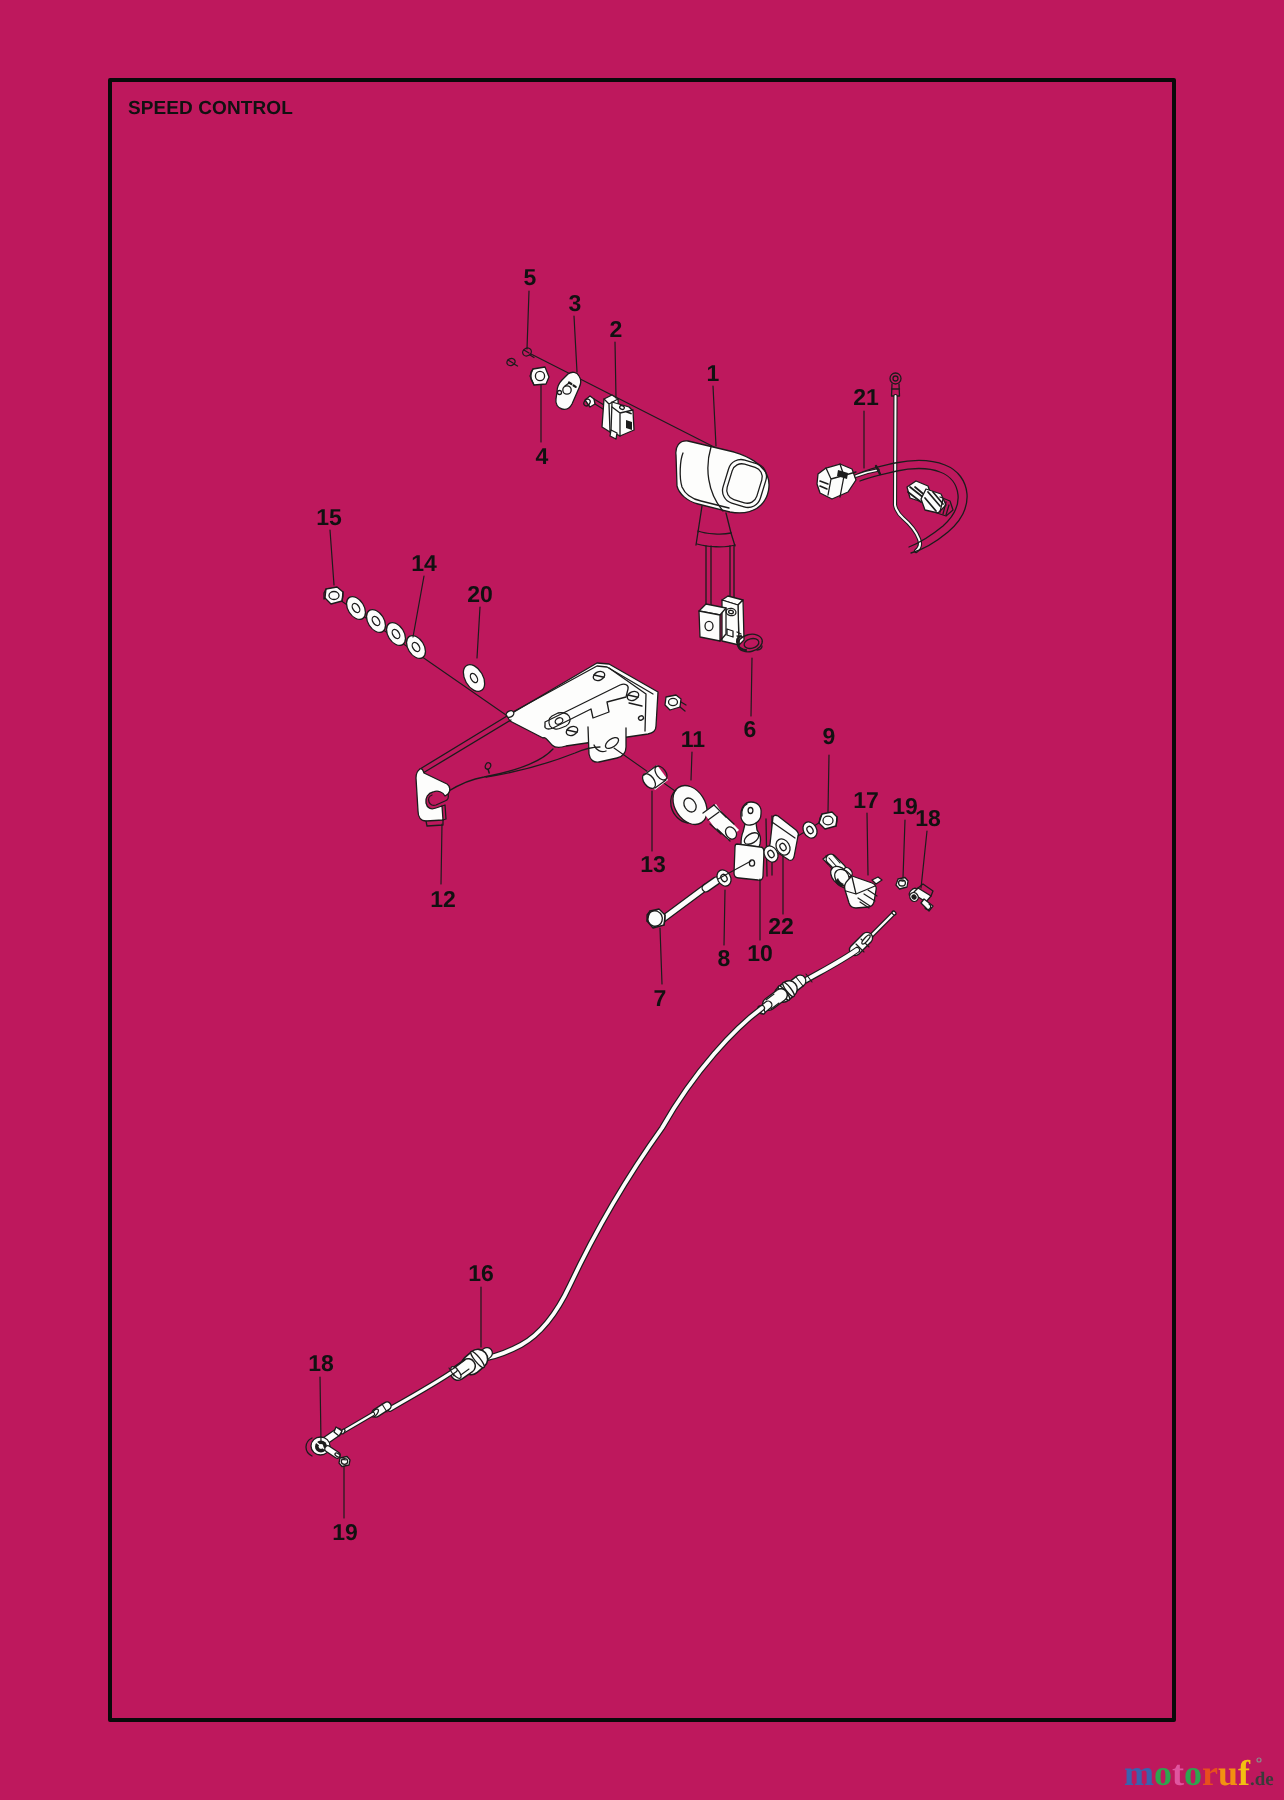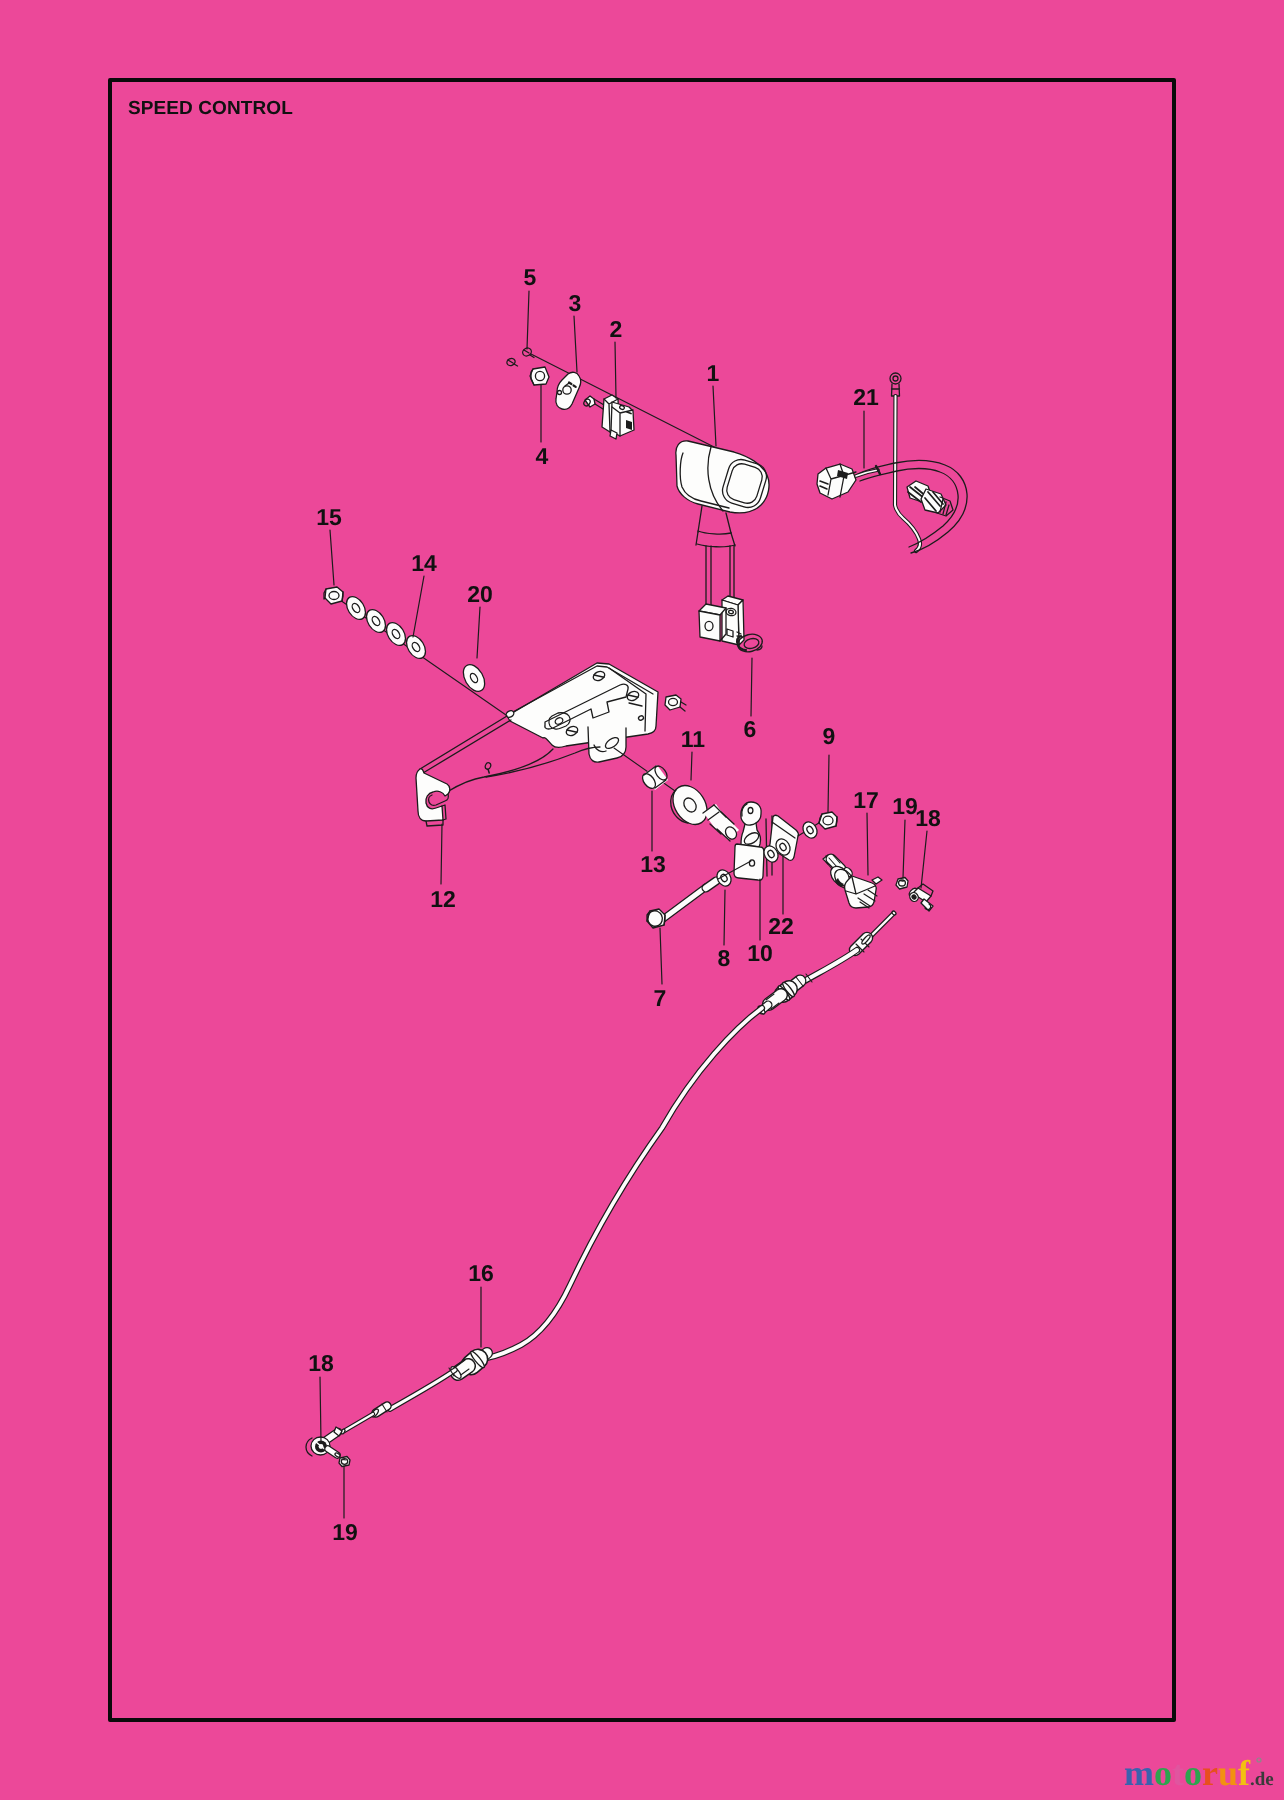--- a/index.html
+++ b/index.html
@@ -1,17 +1,17 @@
 <!DOCTYPE html>
 <html><head>
 <meta charset="utf-8">
 <style>
   html,body{margin:0;padding:0;background:#fefefe;-webkit-font-smoothing:antialiased;}
   text{text-rendering:geometricPrecision;transform:translateZ(0);}
-  .page{position:relative;width:1284px;height:1800px;background:#ec4899;overflow:hidden;
+  .page{position:relative;width:1284px;height:1800px;background:#be185d;overflow:hidden;
         font-family:"Liberation Sans", sans-serif;}
   svg{position:absolute;left:0;top:0;}
   .lbl{font:bold 23px "Liberation Sans",sans-serif;fill:#111;}
   .ttl{font:bold 19px "Liberation Sans",sans-serif;fill:#111;letter-spacing:0.1px;}
 </style>
 </head>
 <body>
 <div class="page">
 <svg width="1284" height="1800" viewBox="0 0 1284 1800">
 <g fill="none" stroke="#1c1c1c" stroke-width="1.3" stroke-linecap="round" stroke-linejoin="round">

